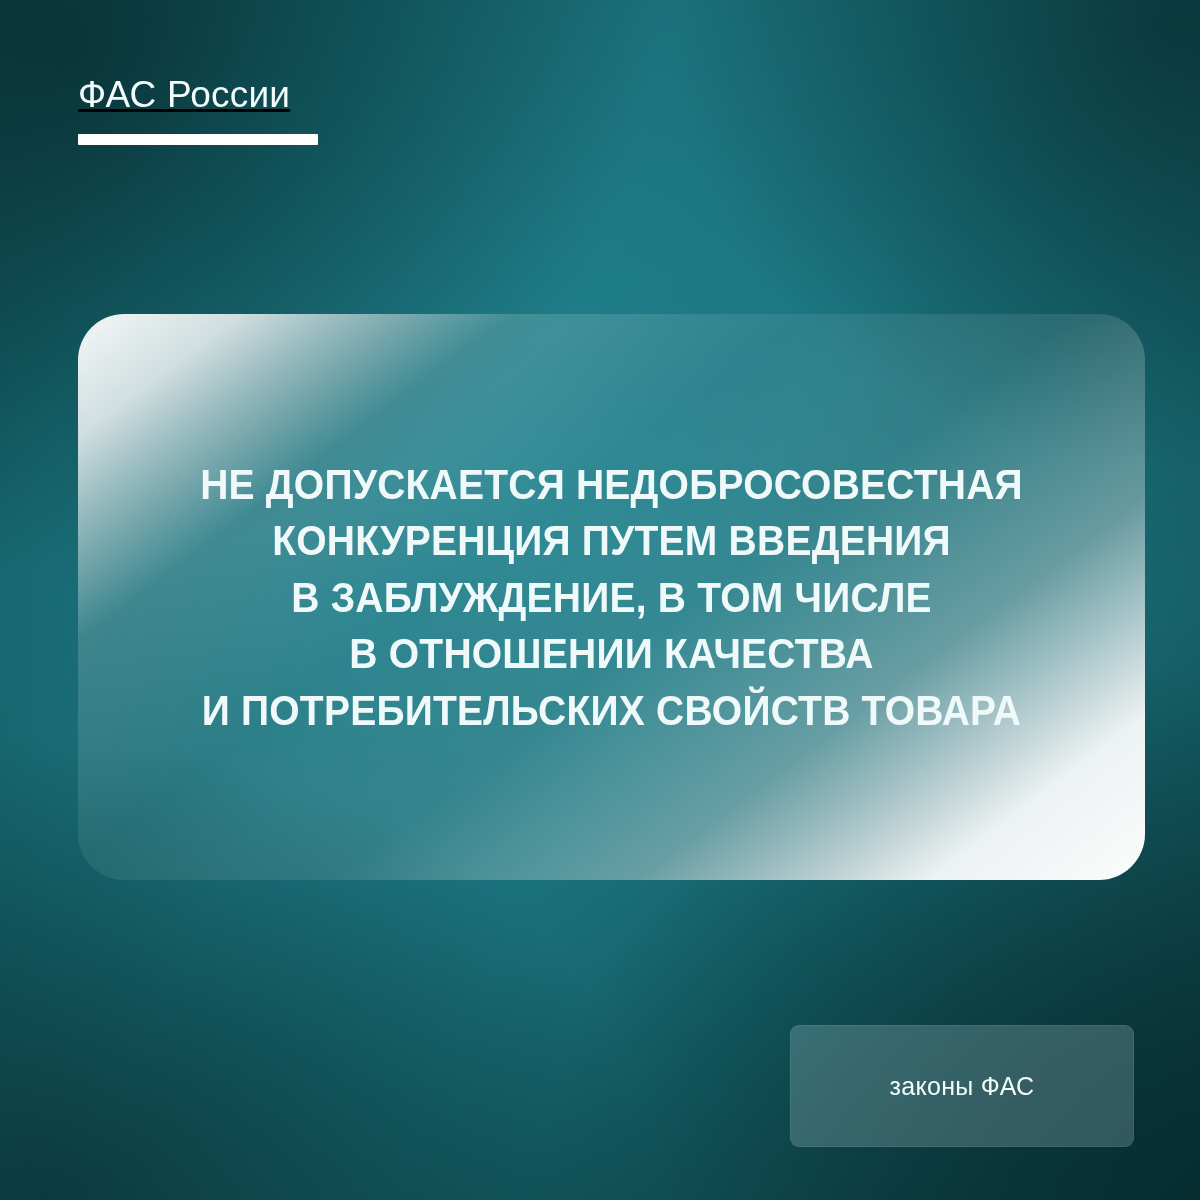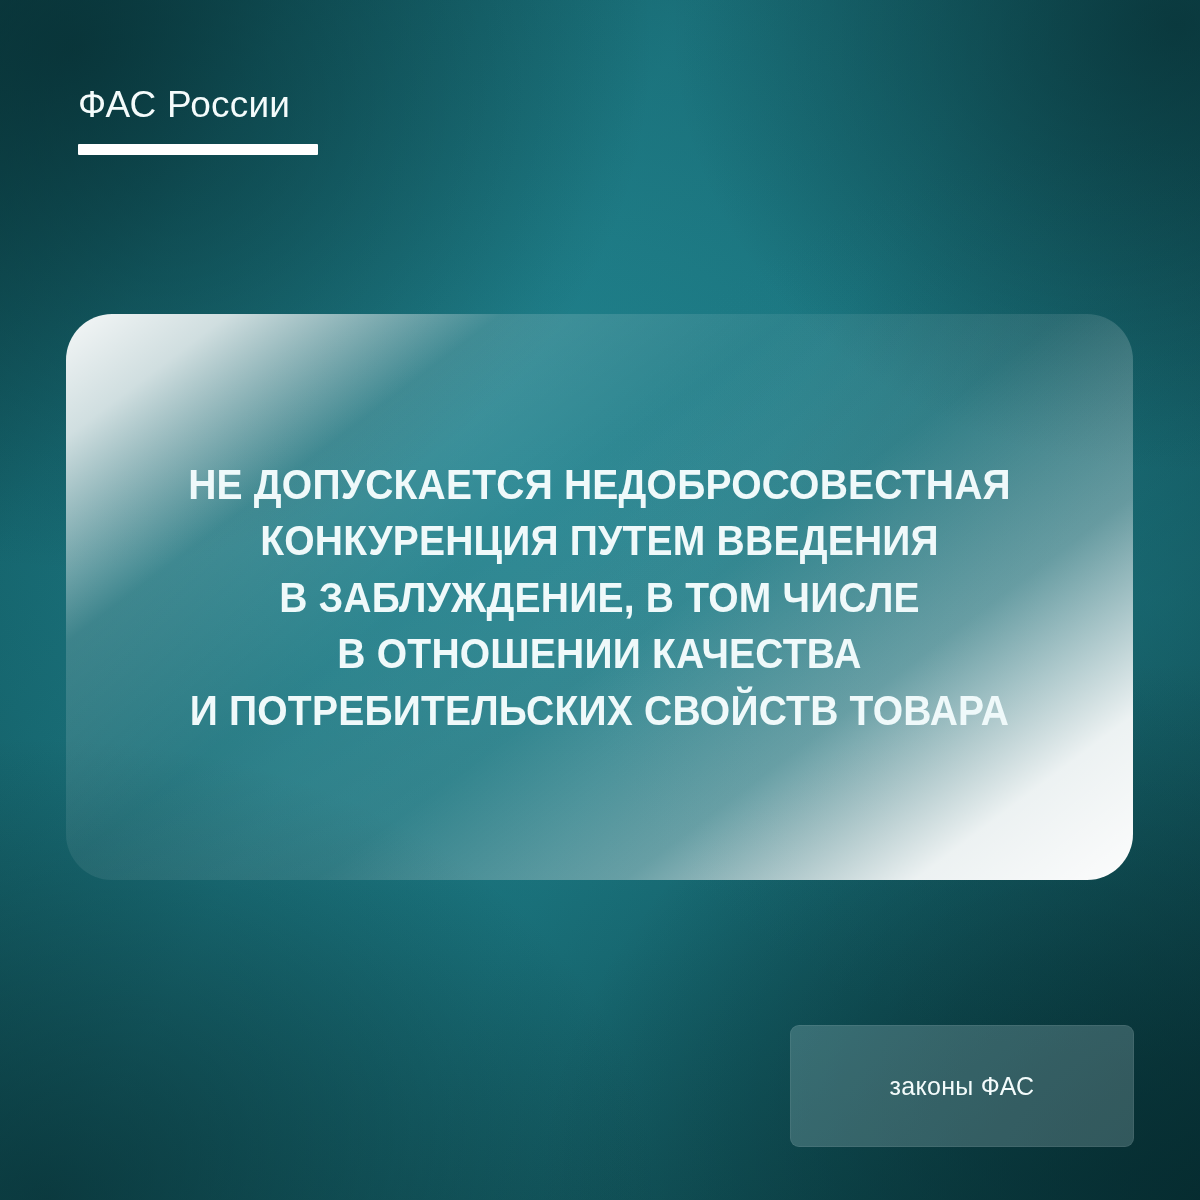--- a/index.html
+++ b/index.html
@@ -54,42 +54,43 @@
       radial-gradient(78% 70% at 6% 4%, rgba(6,42,46,0.72) 0%, rgba(6,42,46,0) 62%),
       radial-gradient(70% 62% at 98% 2%, rgba(6,42,46,0.68) 0%, rgba(6,42,46,0) 60%),
       radial-gradient(82% 62% at 4% 100%, rgba(6,42,46,0.70) 0%, rgba(6,42,46,0) 62%),
       radial-gradient(86% 70% at 100% 100%, rgba(5,40,44,0.78) 0%, rgba(5,40,44,0) 64%);
   }
 
   
   .brand {
     position: absolute;
     left: 78px;
-    top: 86px;
+    top: 76px;
+    text-decoration: underline;
   }
   .brand-name {
     color: #f4fbfb;
     font-size: 37px;
     font-weight: 400;
     letter-spacing: 0.2px;
     line-height: 1;
     white-space: nowrap;
   }
   .brand-rule {
     margin-top: 21px;
     width: 240px;
     height: 11px;
     background: #ffffff;
     border-radius: 1px;
   }
 
   
   .card {
     position: absolute;
-    left: 66px;
+    left: 78px;
     top: 314px;
     width: 1067px;
     height: 566px;
     border-radius: 46px;
     padding: 2px;
     box-sizing: border-box;
     background:
       linear-gradient(143deg,
         rgba(255,255,255,0.96) 0%,
         rgba(255,255,255,0.80) 9%,

